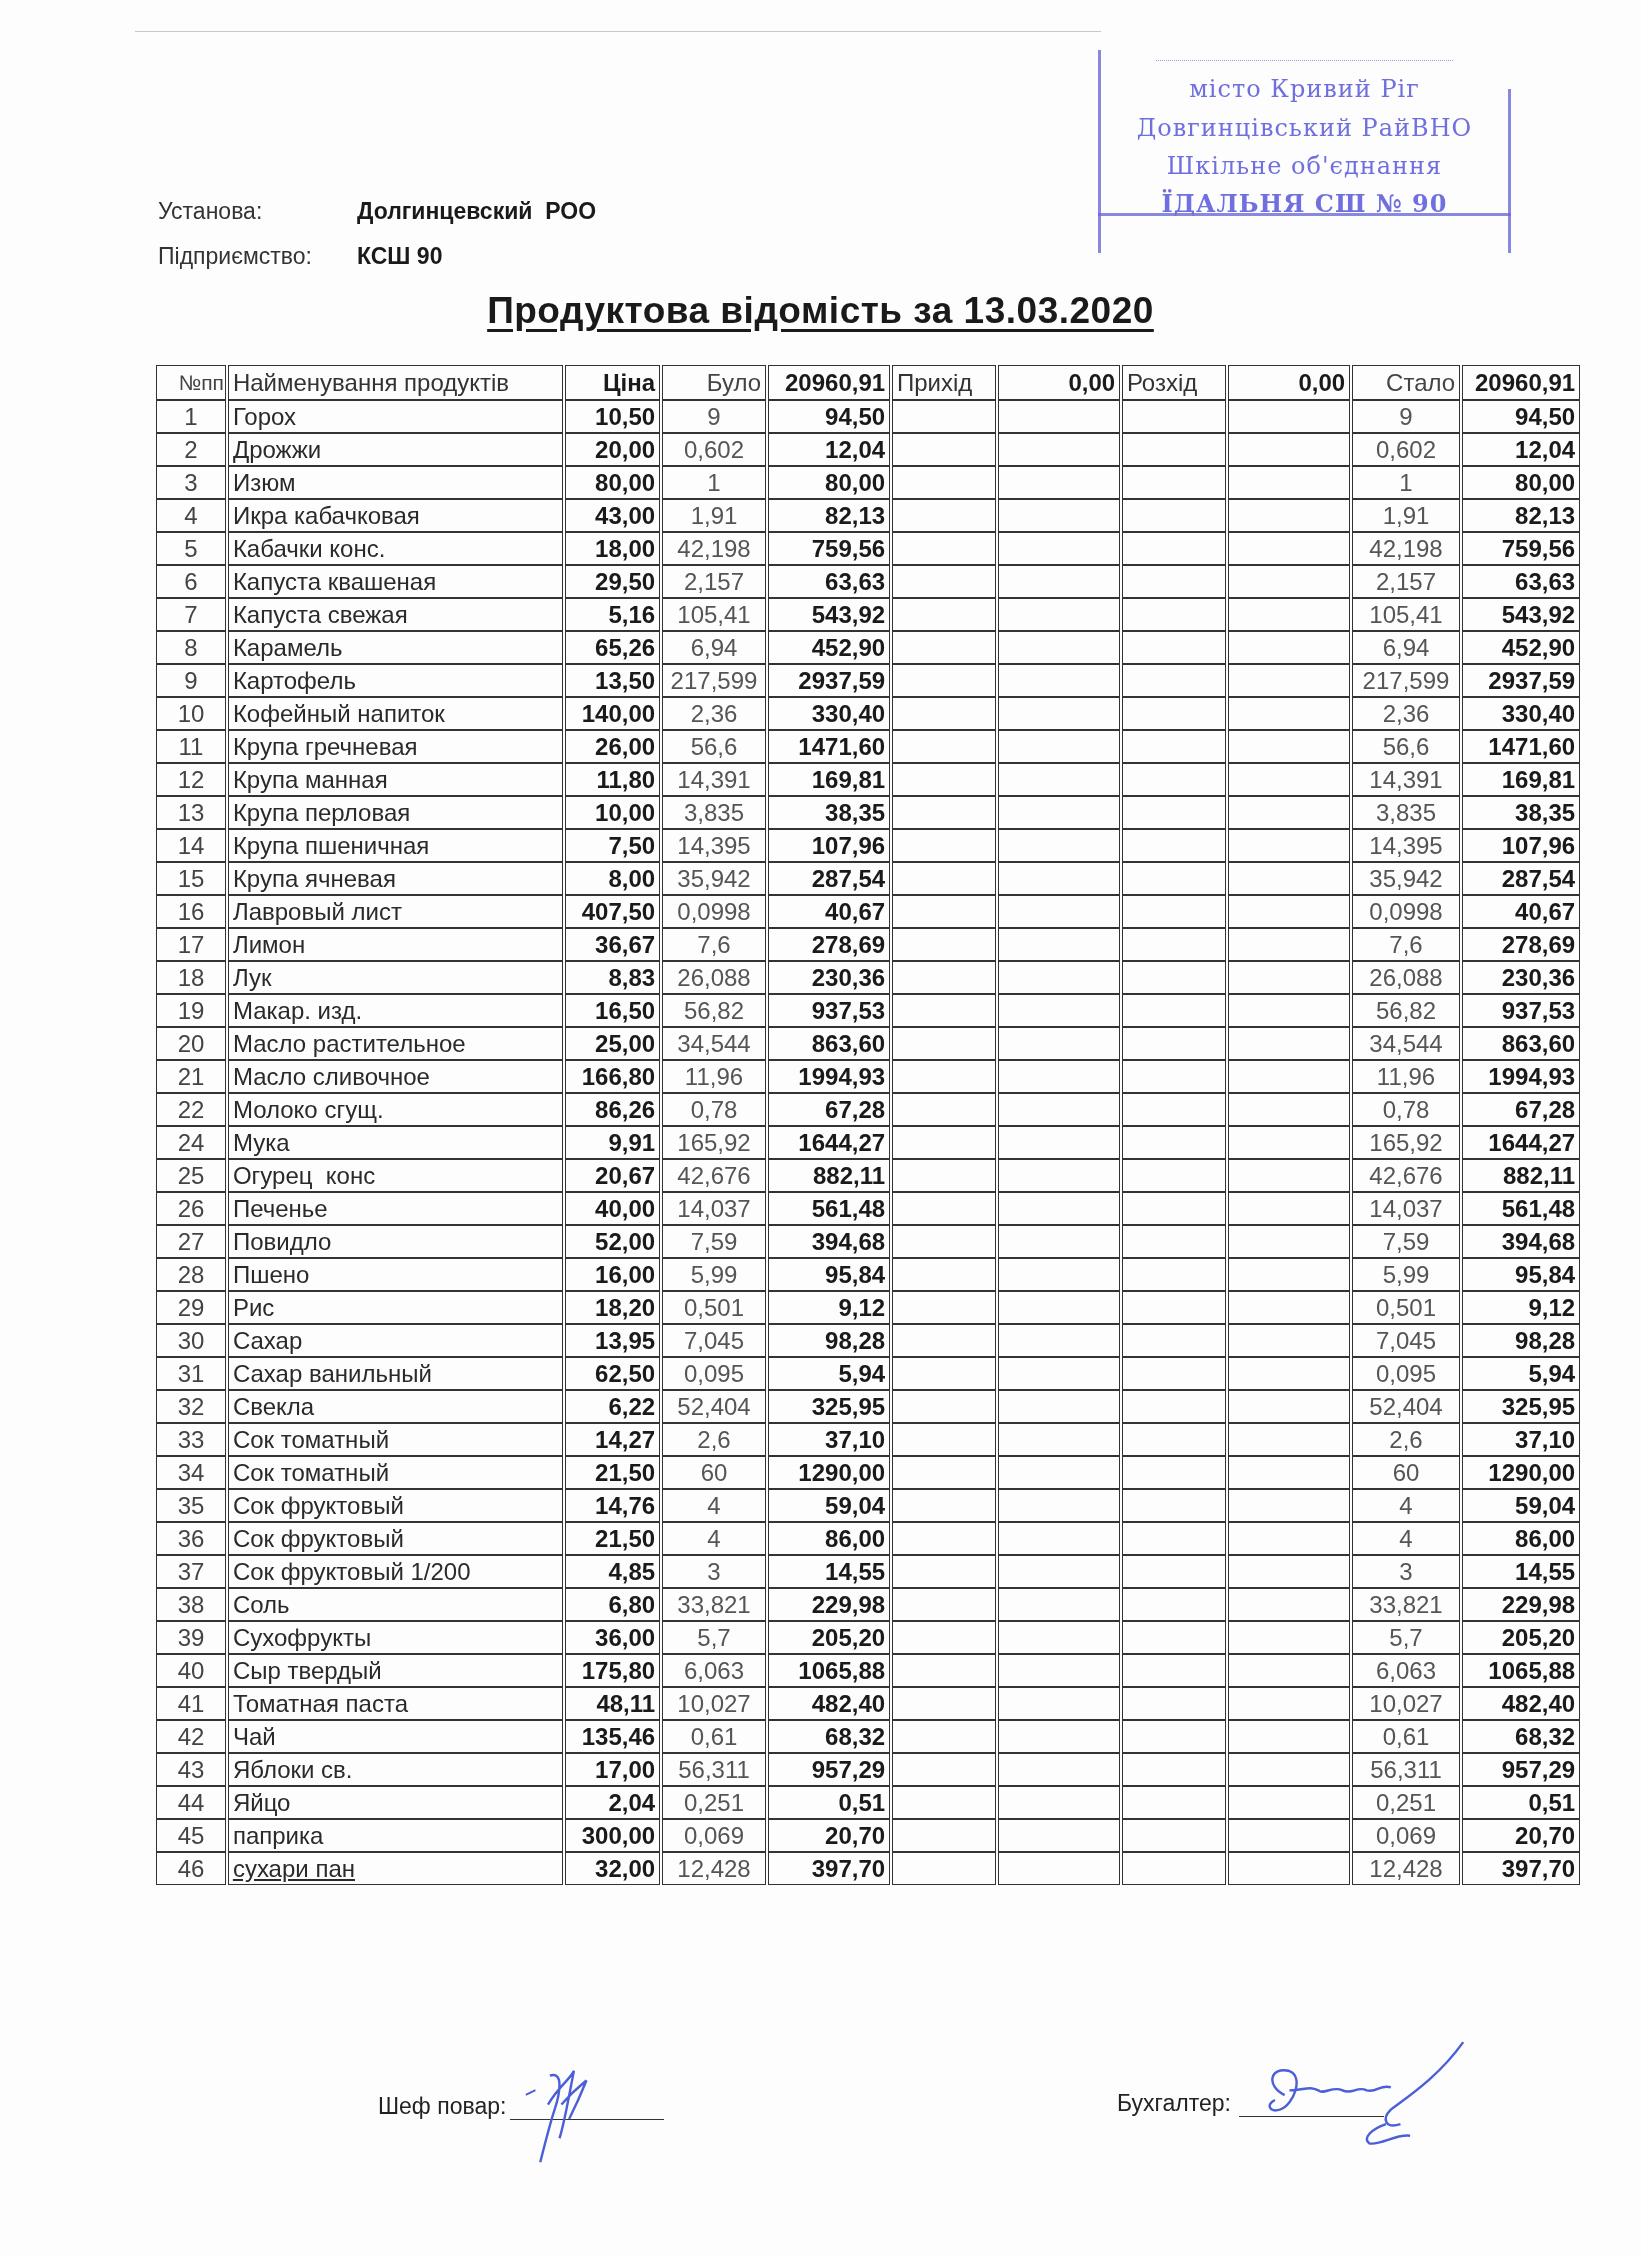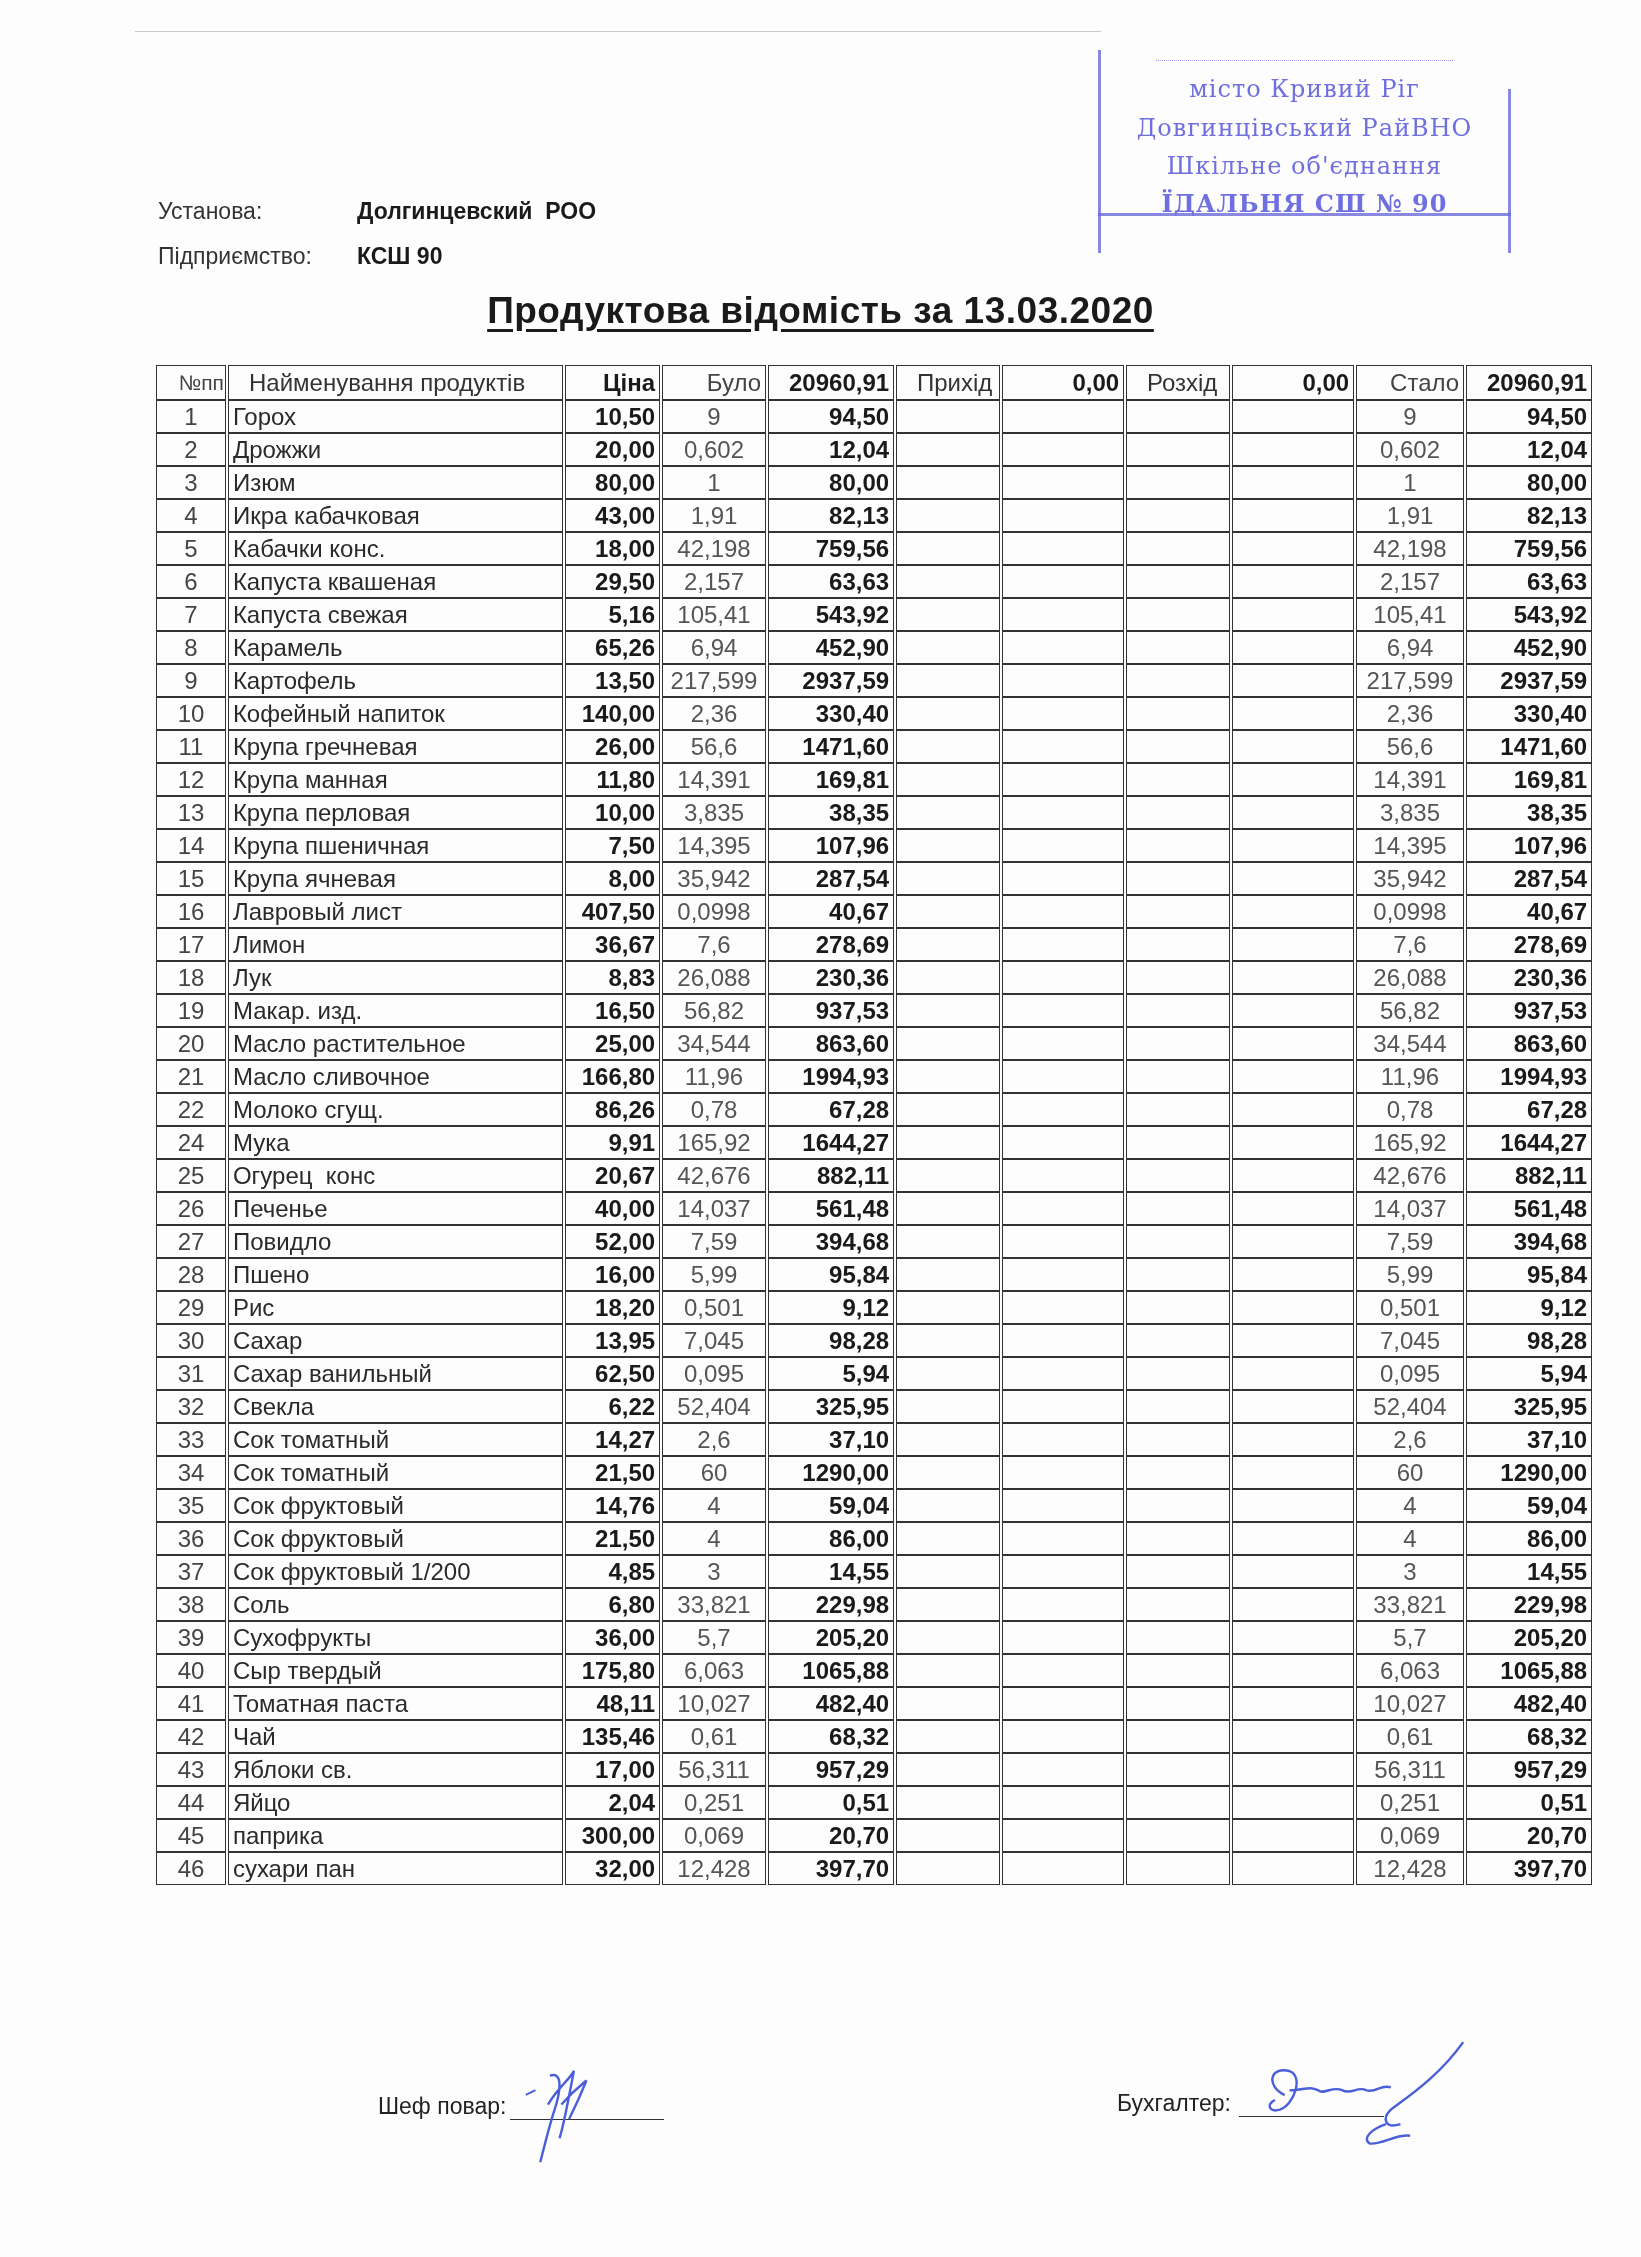--- a/index.html
+++ b/index.html
@@ -36,21 +36,21 @@
   }
 
   table.grid {
     position: absolute; left: 154px; top: 365px; border-collapse: separate; border-spacing: 2.9px 0;
     table-layout: fixed; font-size: 24px;
   }
   table.grid td {
     border: 1.9px solid #333; height: 31px; padding: 0 3.9px; white-space: nowrap; overflow: hidden;
     border-top-width: 1px; border-bottom-width: 1.9px;
   }
-  table.grid tr.hdr td { height: 33px; border-top-width: 1.9px; padding-left: 20px; }
+  table.grid tr.hdr td { height: 33px; border-top-width: 1.9px; }
   .c-num { text-align: center; color: #444; }
   .c-name { text-align: left; color: #2a2a2a; }
   .c-price { text-align: right; font-weight: bold; }
   .c-qty { text-align: center; color: #555; }
   .c-sum { text-align: right; font-weight: bold; }
   .c-lbl { text-align: left; color: #333; }
   .c-hsum { text-align: right; font-weight: bold; }
   .c-hlbl-c { text-align: right; color: #444; }
 
   .sig { position: absolute; font-size: 23px; color: #222; }
@@ -680,21 +680,21 @@
         <td class="c-sum">20,70</td>
         <td class="c-qty"></td>
         <td class="c-sum"></td>
         <td class="c-qty"></td>
         <td class="c-sum"></td>
         <td class="c-qty">0,069</td>
         <td class="c-sum">20,70</td>
       </tr>
       <tr>
         <td class="c-num">46</td>
-        <td class="c-name" style="white-space: pre;">сухари пан</td>
+        <td class="c-name" style="white-space: pre; text-decoration: underline;">сухари пан</td>
         <td class="c-price">32,00</td>
         <td class="c-qty">12,428</td>
         <td class="c-sum">397,70</td>
         <td class="c-qty"></td>
         <td class="c-sum"></td>
         <td class="c-qty"></td>
         <td class="c-sum"></td>
         <td class="c-qty">12,428</td>
         <td class="c-sum">397,70</td>
       </tr>

